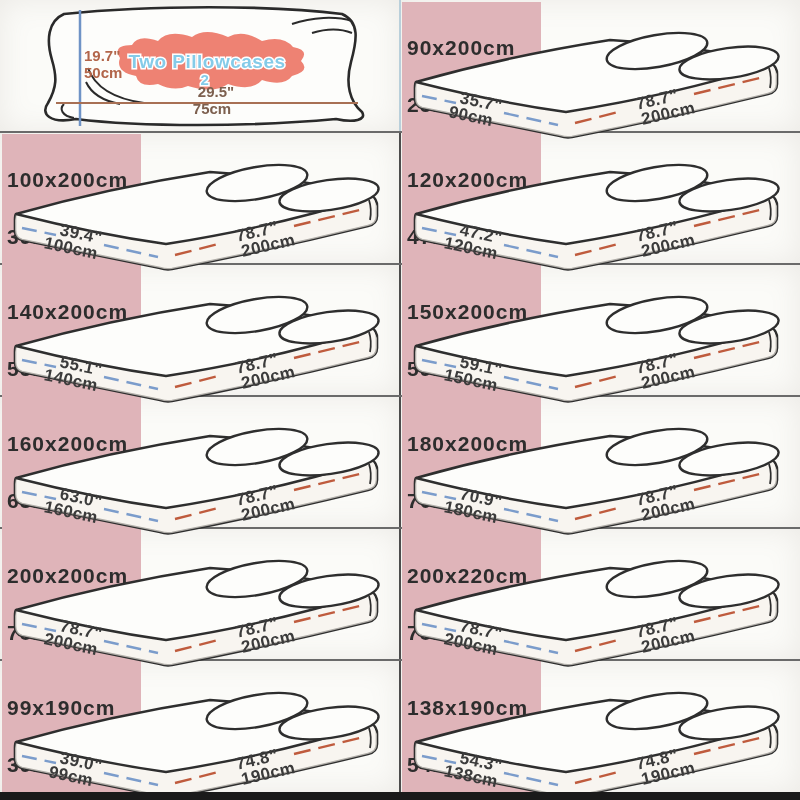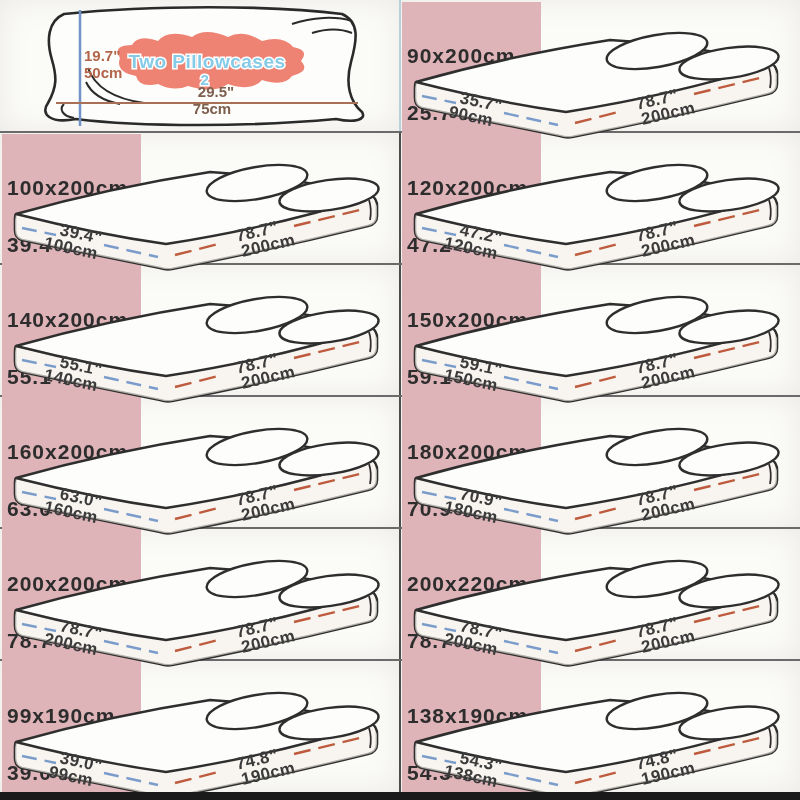--- a/index.html
+++ b/index.html
@@ -17,21 +17,21 @@
   .cell{
     position:relative;width:400px;height:132px;
     background:#fbfbf8;
     box-shadow:inset 0 0 30px rgba(140,130,118,.14);
   }
   .size-label{
     position:absolute;left:2px;top:2px;z-index:2;
     background:#dfb4b9;color:#2d2d2d;
     font-weight:700;font-size:21px;line-height:0.88;
     letter-spacing:1px;
-    padding:8px 10px 6px 5px;
+    padding:0 10px 6px 5px;
     white-space:pre;
   }
   .size-label .l2{margin-top:2px;}
   .mattress-svg{
     position:absolute;left:0;top:4px;width:400px;height:148px;z-index:2;
     overflow:visible;pointer-events:none;
   }
   .pillow-svg{position:absolute;left:0;top:0;width:400px;height:132px;z-index:2;}
   .hdiv{position:absolute;left:0;width:800px;height:2px;background:#6a6a6a;z-index:1;}
   .vdiv{position:absolute;left:399px;width:2px;background:#4c4c4c;z-index:1;}

